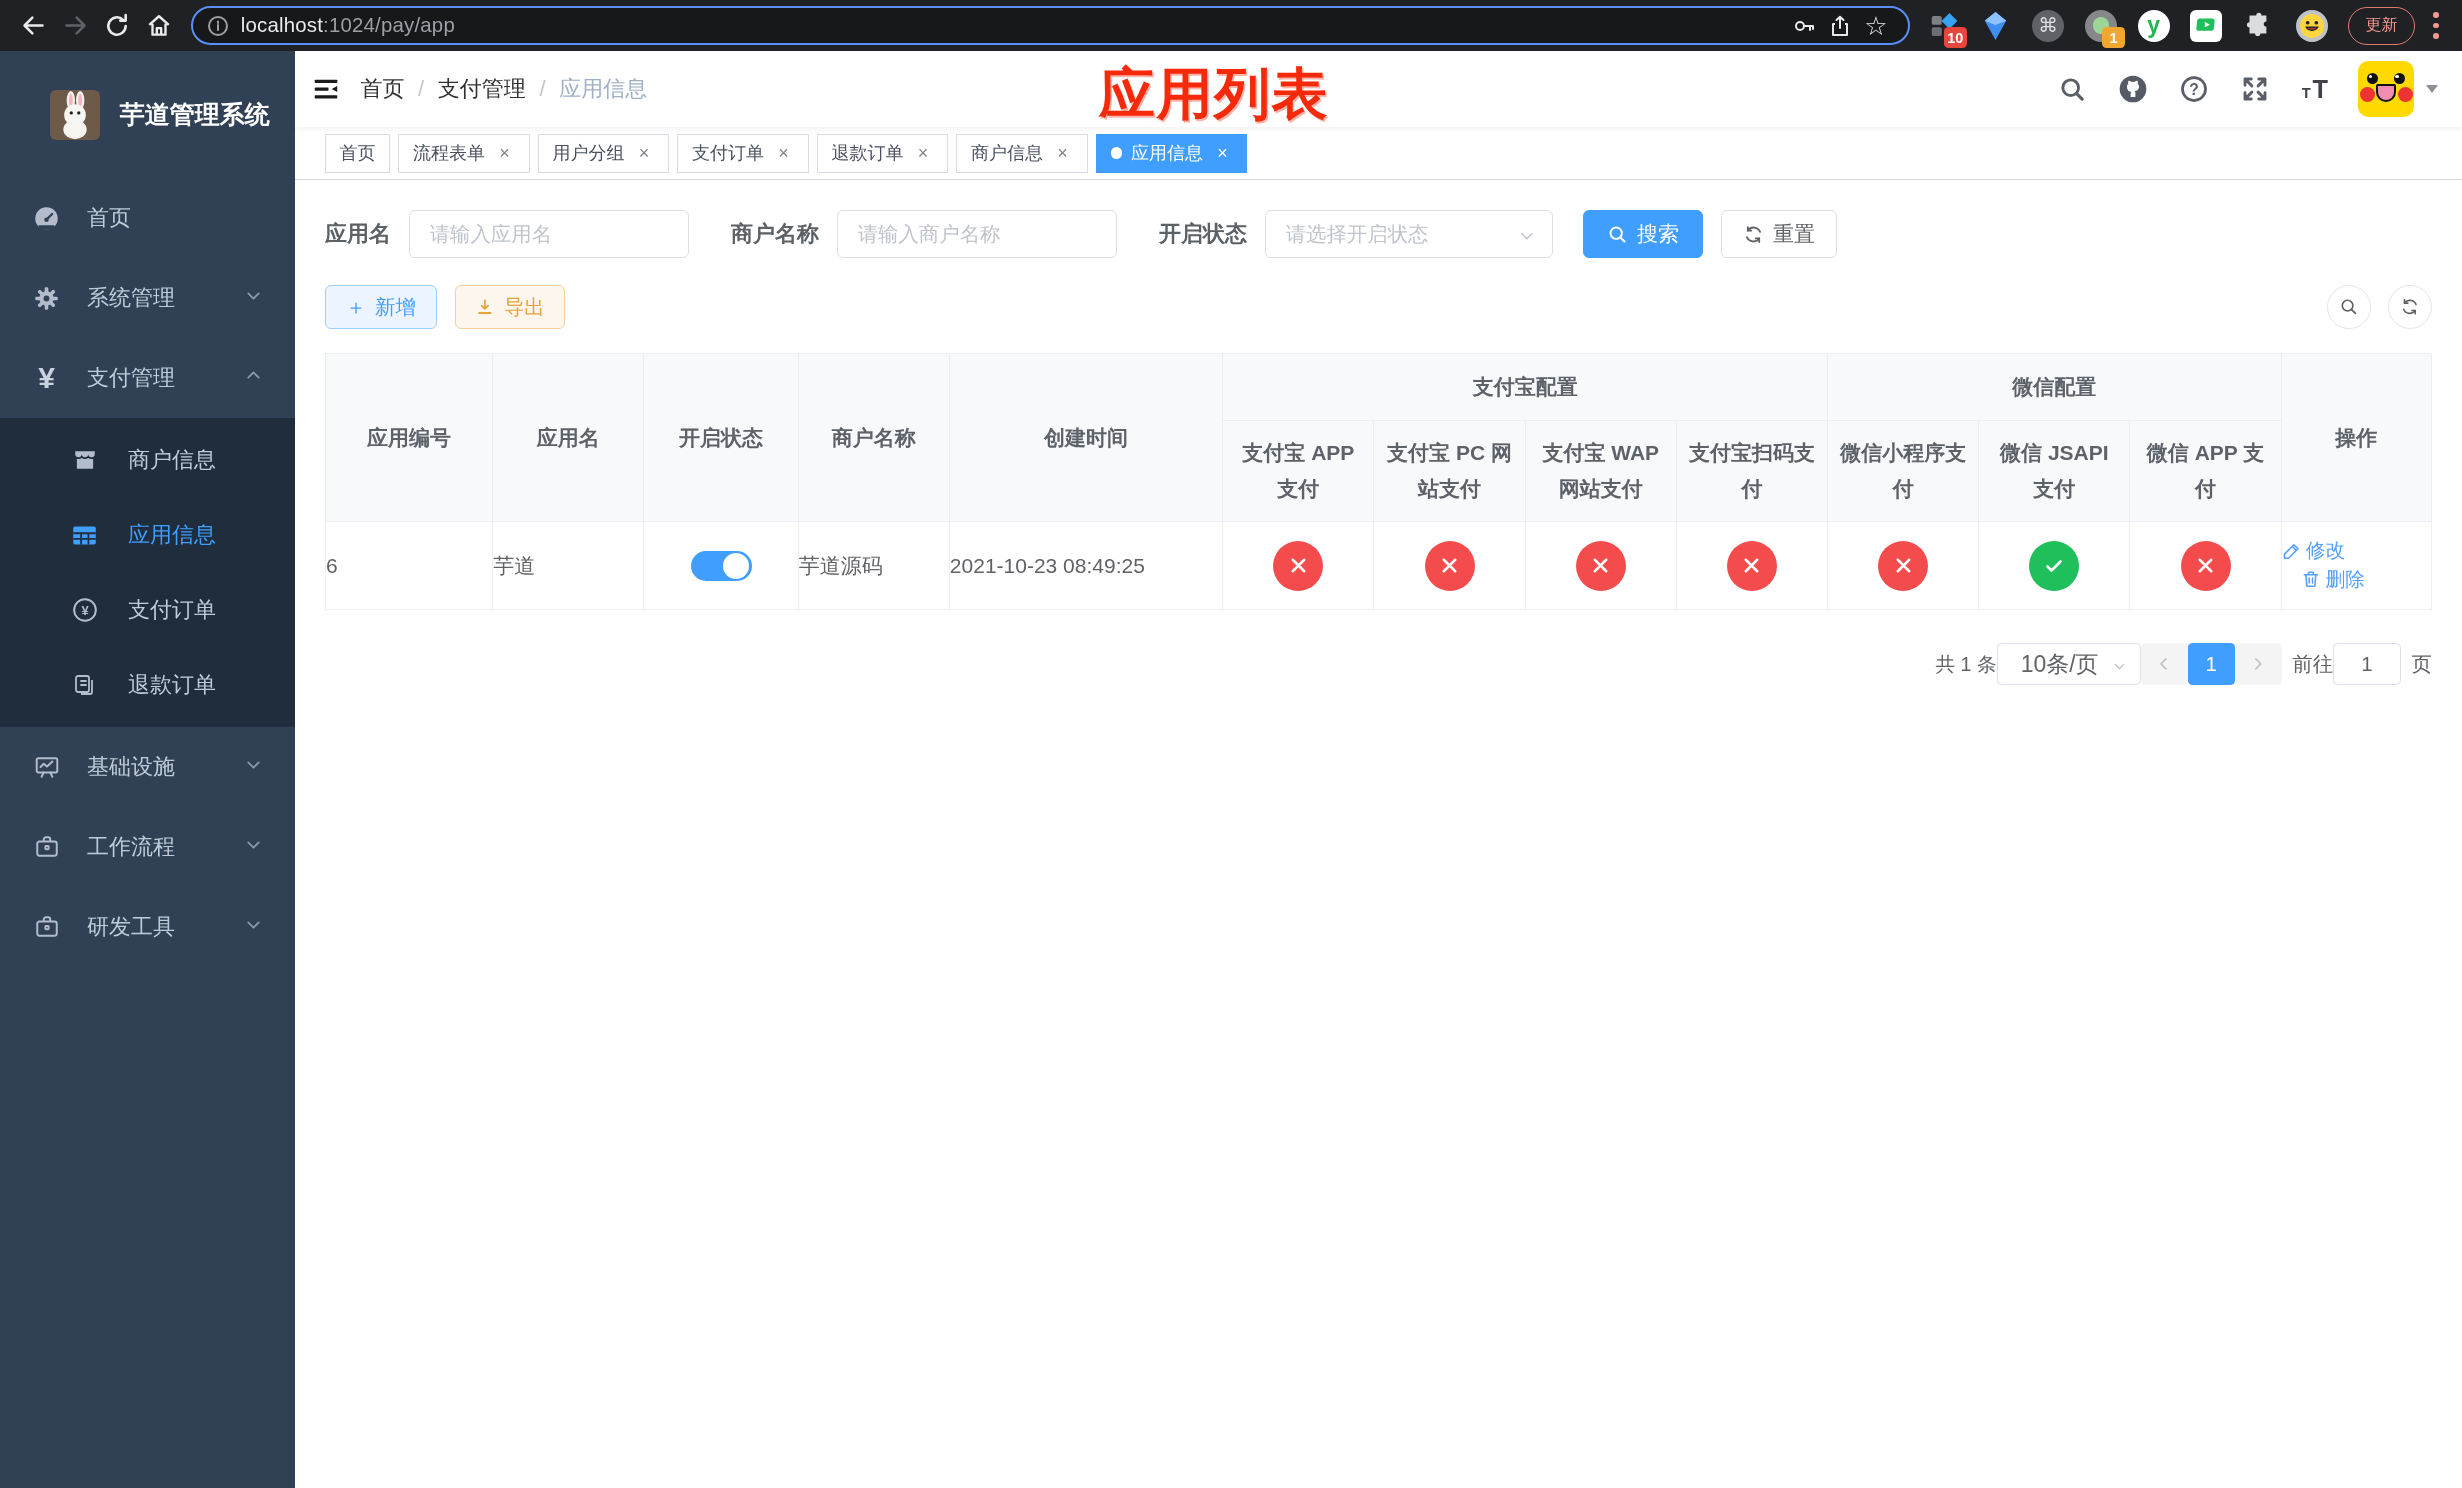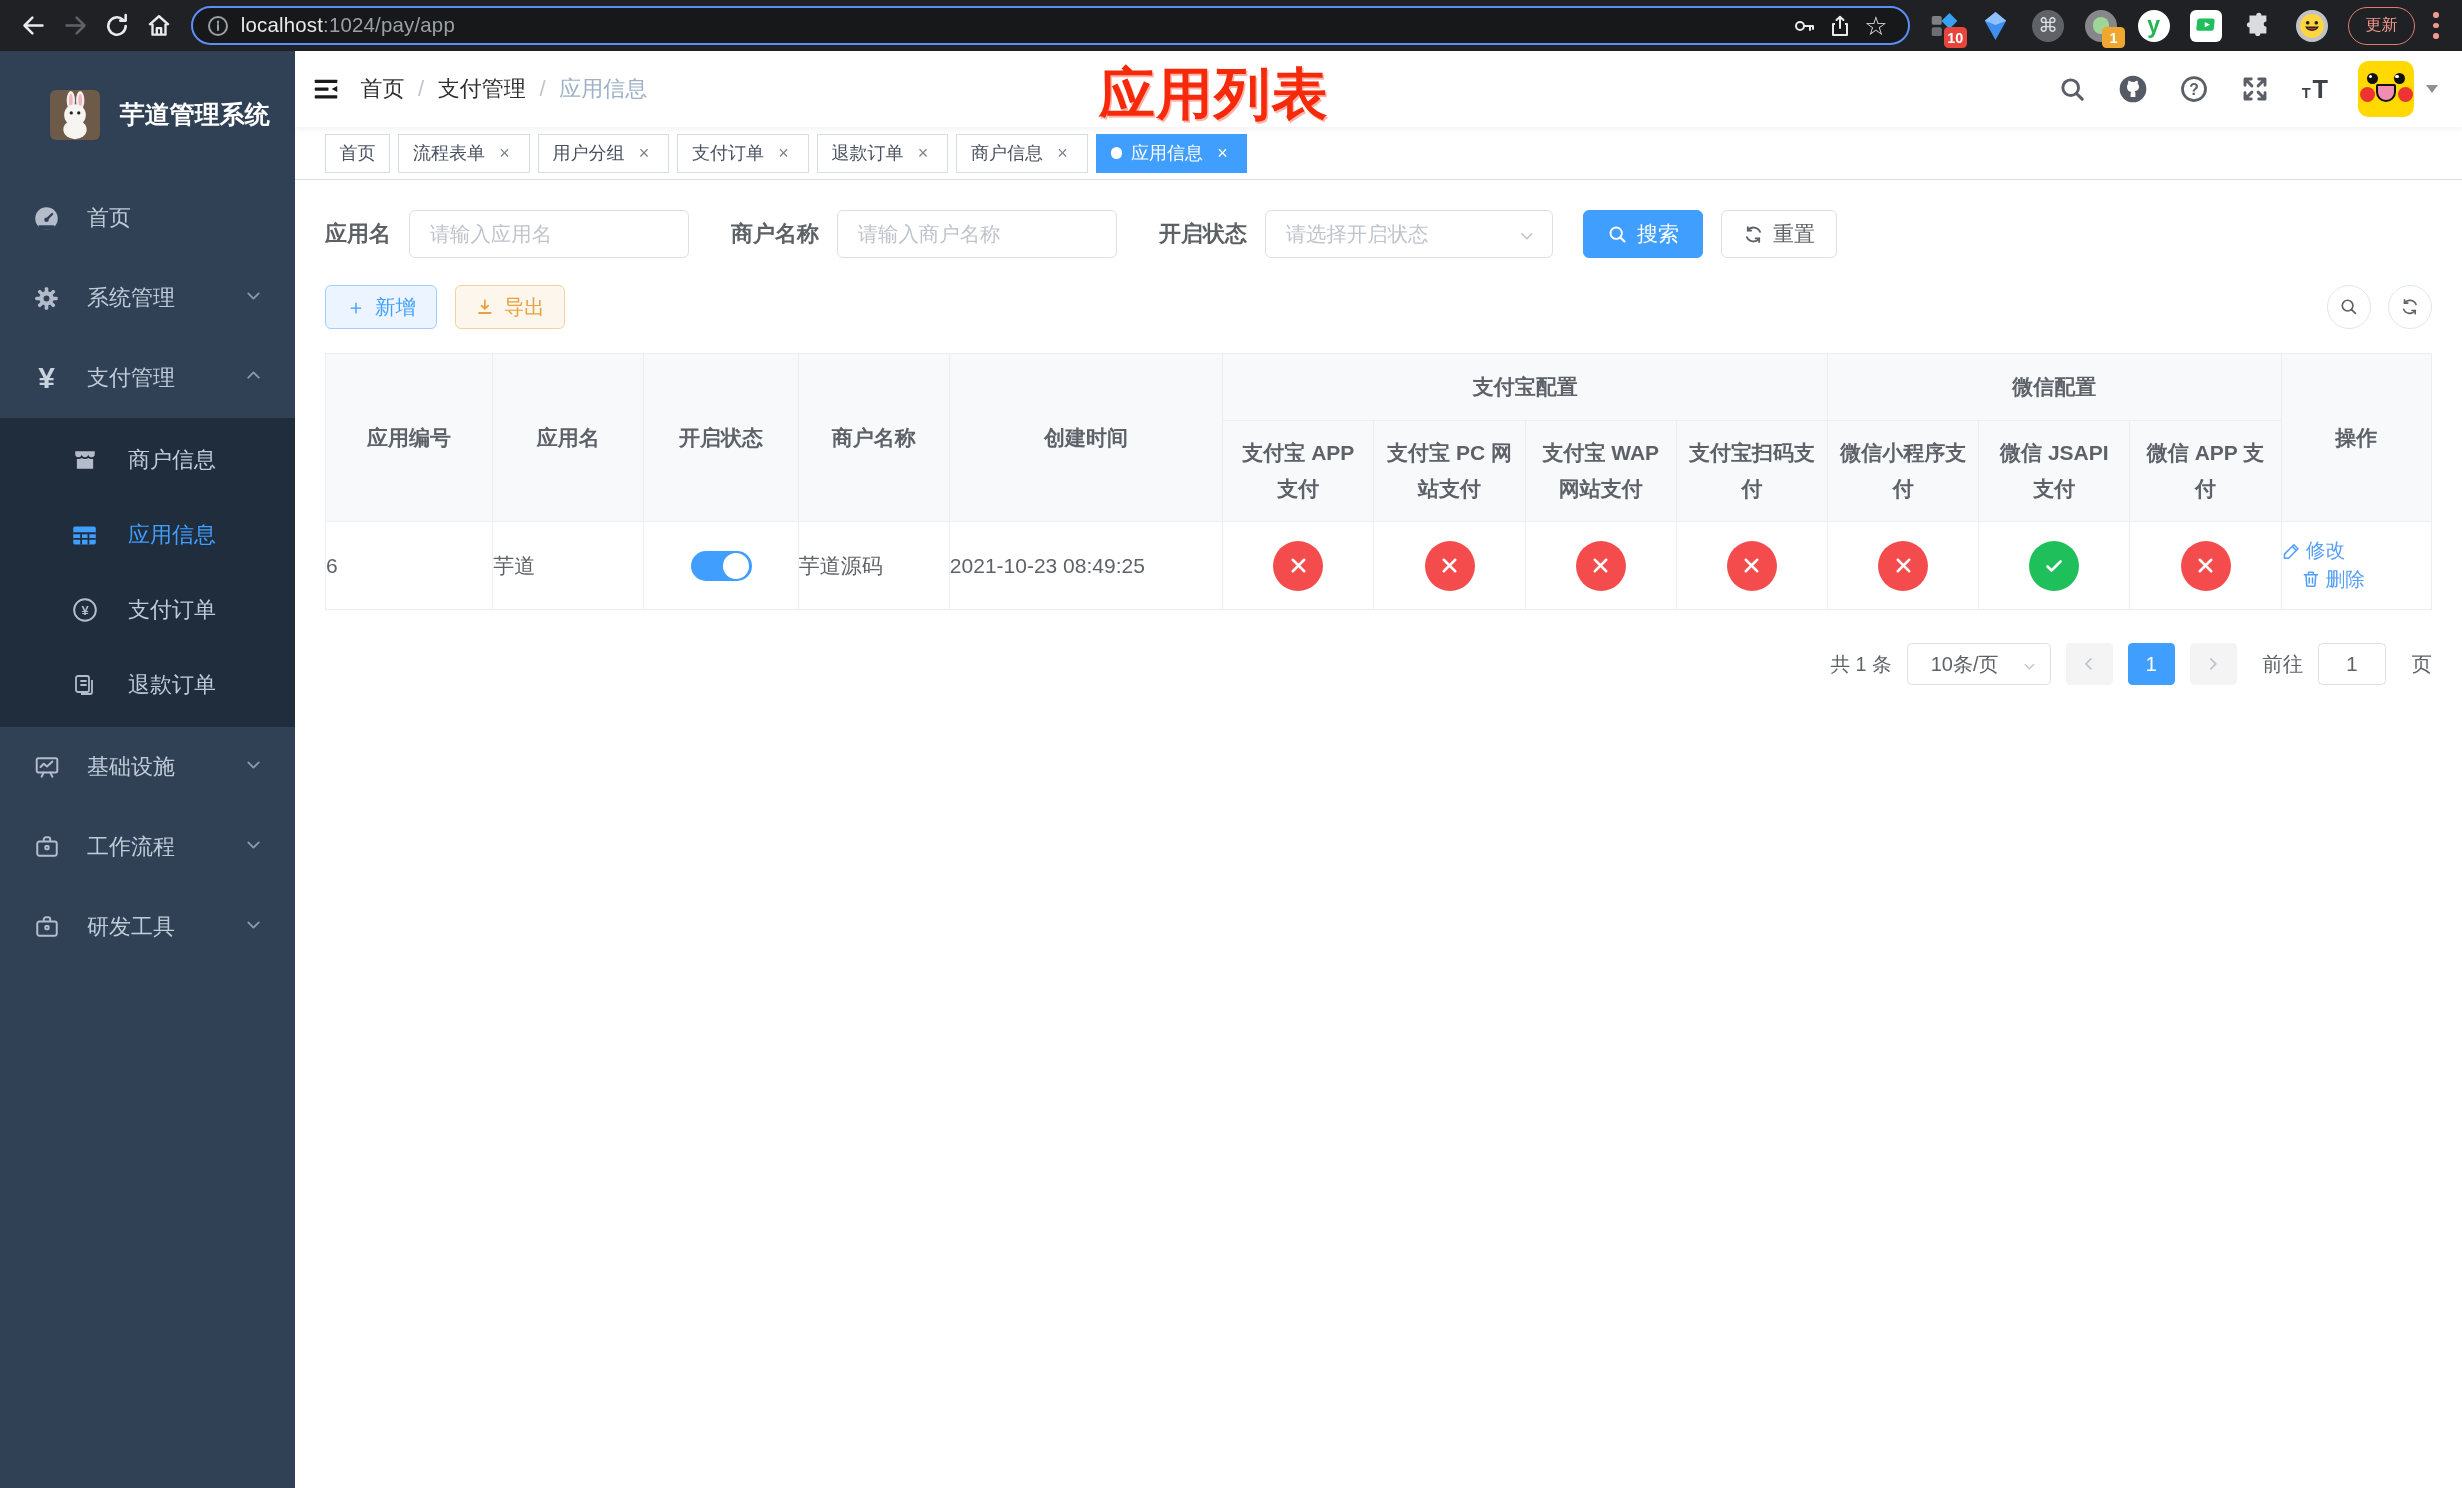--- a/index.html
+++ b/index.html
@@ -116,24 +116,24 @@
   .status-circle { width:50px; height:50px; border-radius:50%; margin:0 auto; display:flex; align-items:center; justify-content:center; }
   .status-circle.fail { background:#f44c4d; }
   .status-circle.ok { background:#1fc05c; }
   .toggle { width:61px; height:30px; border-radius:15px; background:#409eff; margin:0 auto; position:relative; cursor:pointer; }
   .toggle .knob { position:absolute; right:2.3px; top:2.3px; width:26px; height:26px; border-radius:50%; background:#fff; }
   .act-link { color:#549efc; font-size:19.7px; cursor:pointer; display:inline-flex; align-items:center; white-space:nowrap; }
   .act-link svg { margin-right:4.5px; }
   .act-link + .act-link { margin-left:19.7px; }
 
   
-  .pagination { display:flex; align-items:center; justify-content:flex-end; margin-top:33px; gap:15px; }
+  .pagination { display:flex; align-items:center; justify-content:flex-end; margin-top:33px; }
   .pg-total { font-size:19.7px; color:#606266; }
   .pg-size { position:relative; width:144px; height:42px; border:1.5px solid #dcdfe6; border-radius:4.5px;
-    display:flex; align-items:center; padding-left:23px; font-size:20px; color:#606266; cursor:pointer; }
+    display:flex; align-items:center; padding-left:23px; font-size:23px; color:#606266; cursor:pointer; }
   .pg-size svg { position:absolute; right:12px; top:13.6px; }
   .pg-btn { width:47px; height:42px; border-radius:4.5px; background:#f4f4f5; display:flex; align-items:center;
     justify-content:center; cursor:pointer; }
   .pg-page { width:47px; height:42px; border-radius:4.5px; background:#409eff; color:#fff; font-size:20.4px;
     display:flex; align-items:center; justify-content:center; cursor:pointer; }
   .pg-go { font-size:20.4px; color:#606266; margin-left:10.6px; }
   .pg-input { width:68px; height:42px; border:1.5px solid #dcdfe6; border-radius:4.5px; text-align:center; font-size:20.4px;
     color:#606266; outline:none; font-family:inherit; }
 </style>
 </head>

